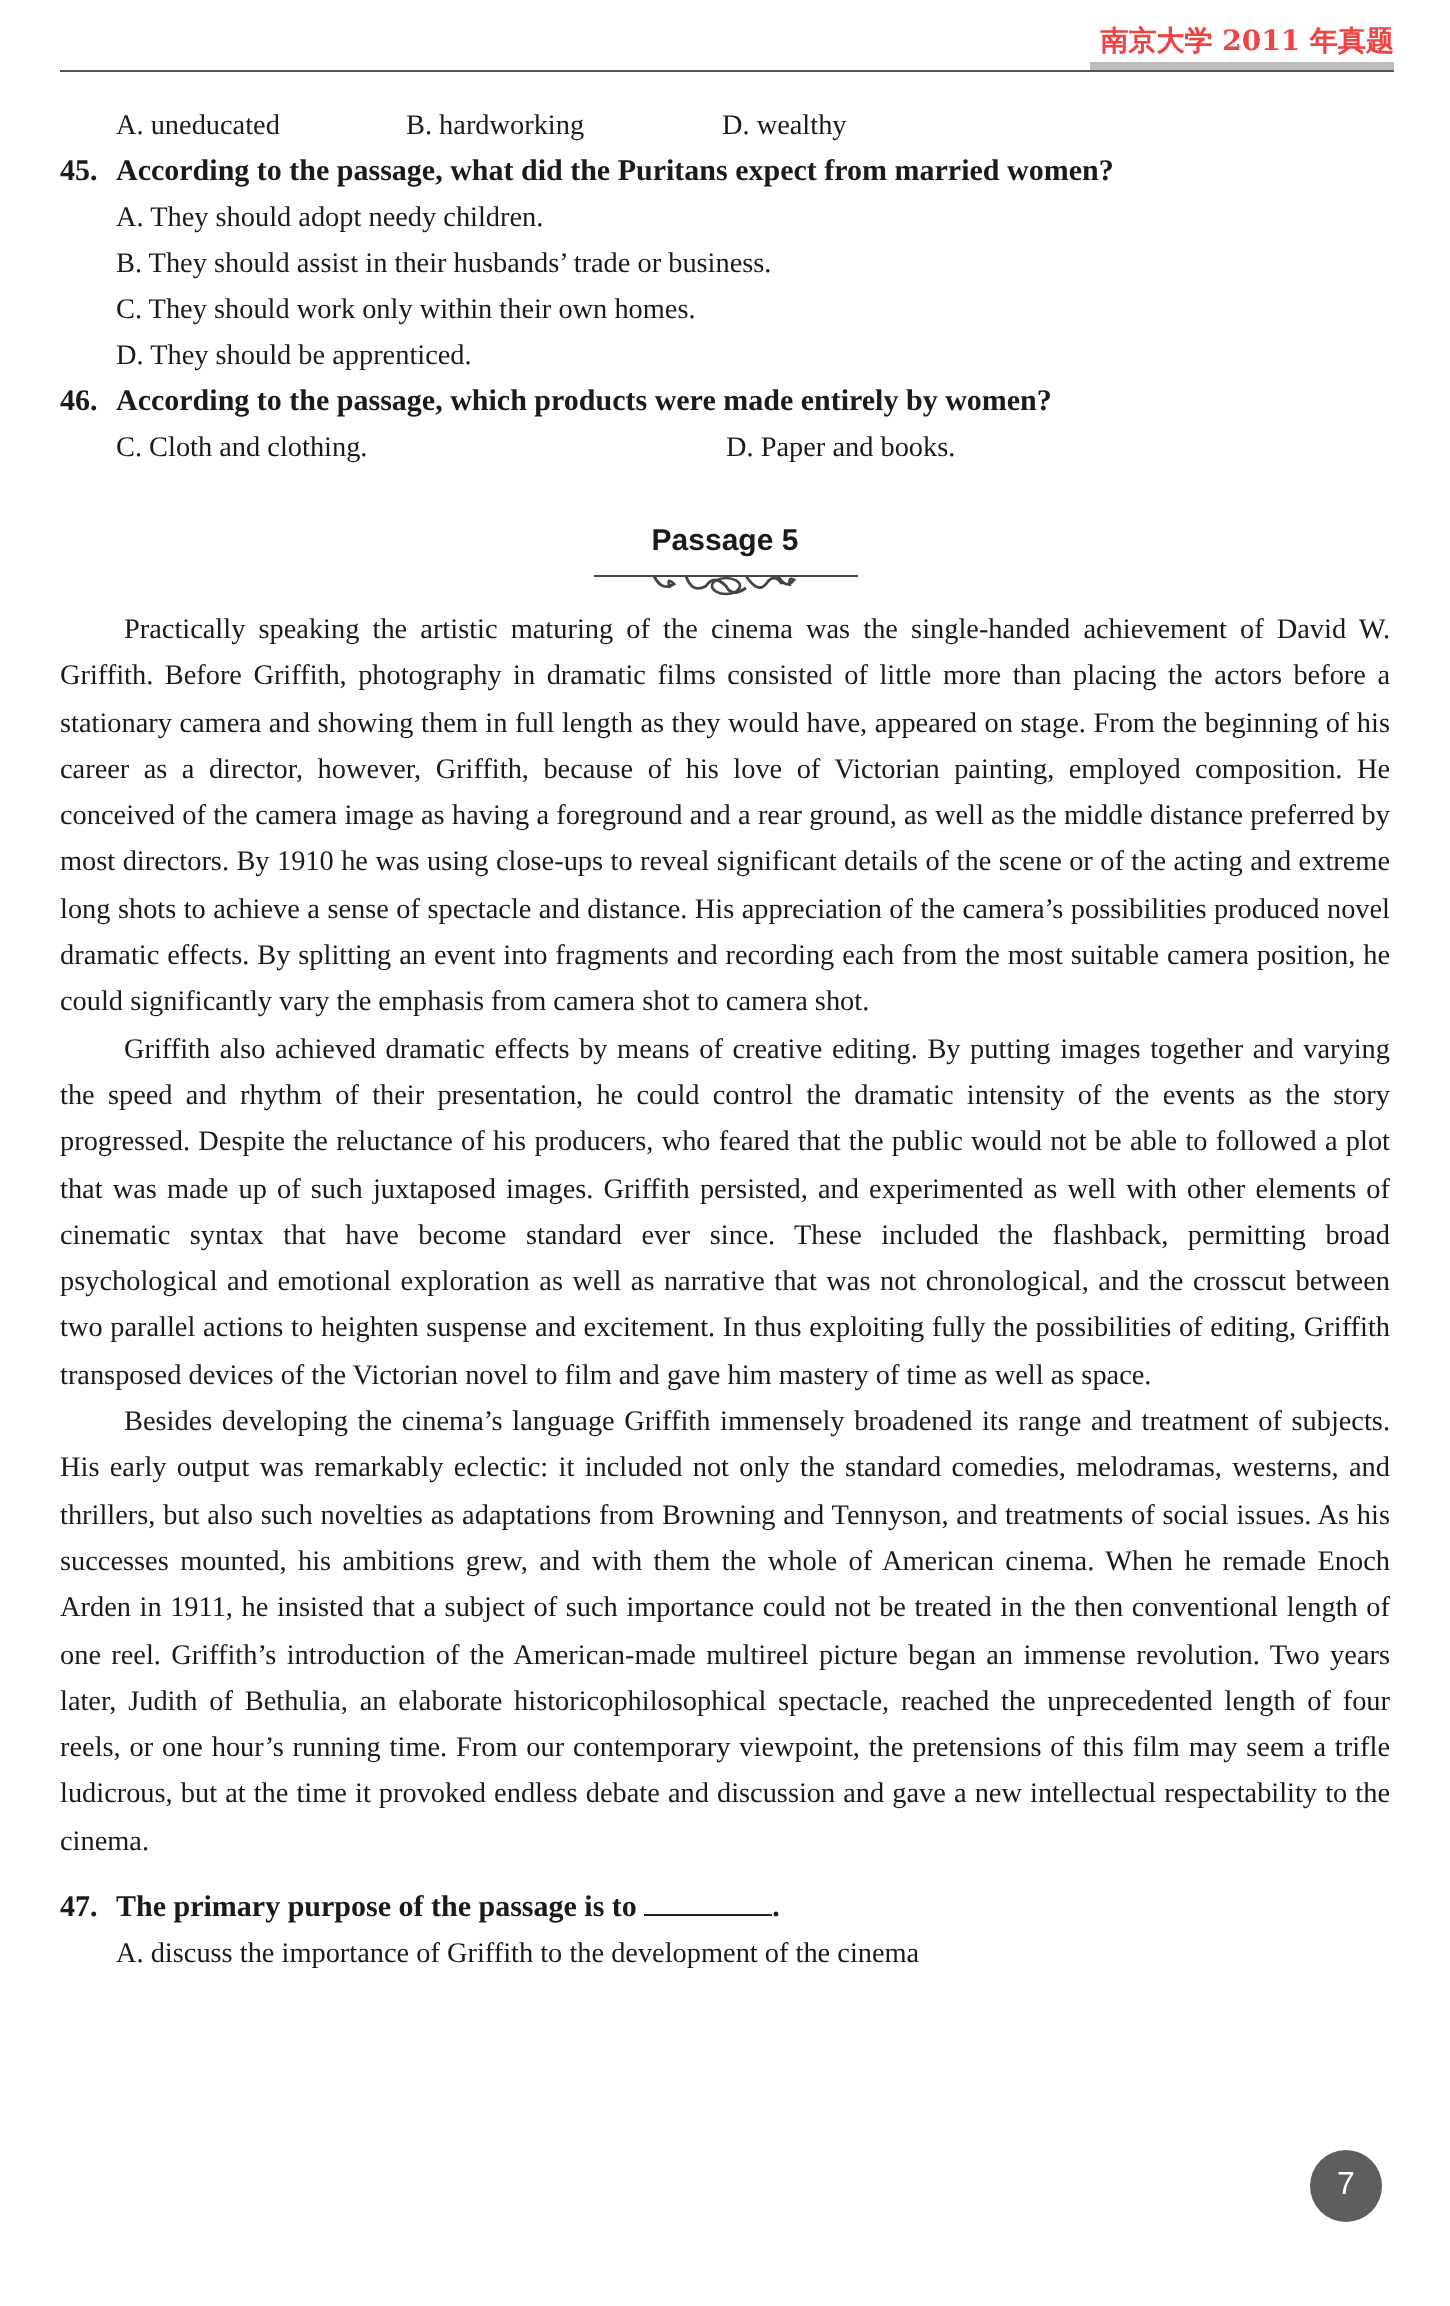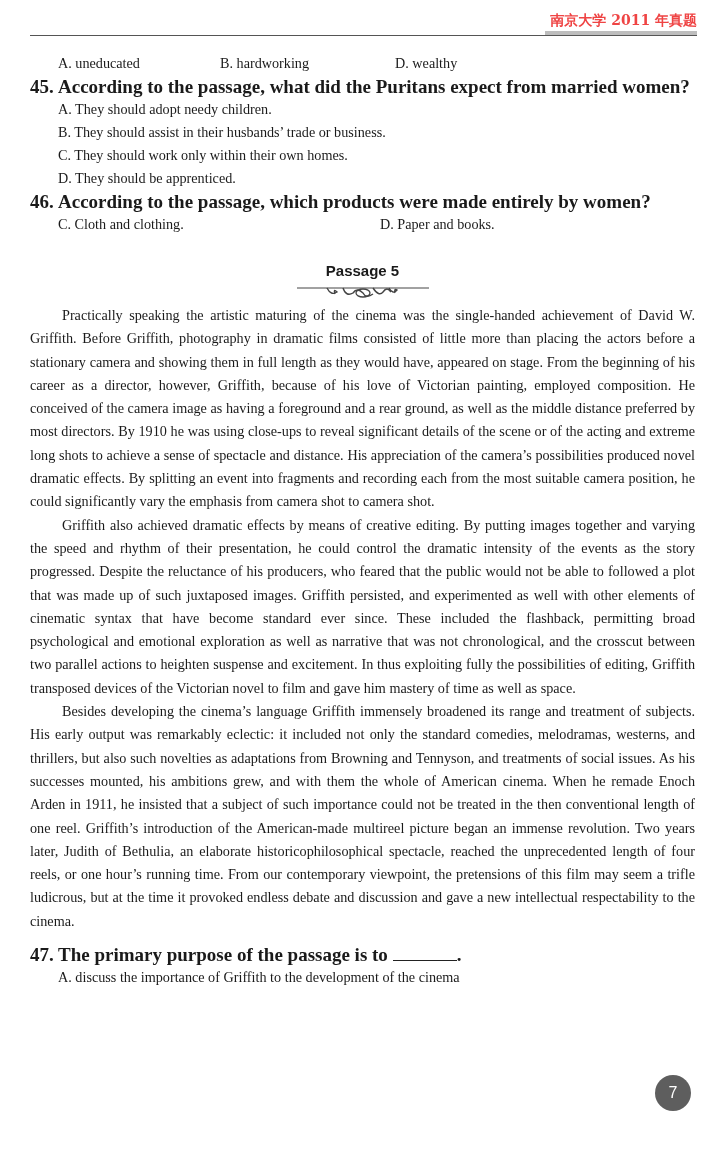--- a/index.html
+++ b/index.html
@@ -13,24 +13,24 @@
     font-size: 14px; font-weight: bold; color: #ef4444;
     font-family: "DejaVu Serif", "Liberation Serif", serif;
   }
   .header-rule {
     position: absolute; top: 35px; left: 30px; right: 28px; height: 1px; background: #555;
   }
   .header-bar {
     position: absolute; top: 31px; right: 28px; width: 152px; height: 4px; background: #bdbdbd;
   }
   .content { position: absolute; left: 30px; right: 30px; top: 52px; font-size: 14.2px; }
-  .row { height: 23px; line-height: 23px; white-space: nowrap; gap: 17px; }
+  .row { height: 23px; line-height: 23px; white-space: nowrap; }
   .opt4 { display: flex; padding-left: 28px; }
   .opt4 span { display: inline-block; }
-  .q { font-weight: bold; font-size: 19px; }
+  .q { font-weight: bold; font-size: 15px; }
   .q .num { display: inline-block; width: 28px; }
   .opt { padding-left: 28px; }
   .opt2 { display: flex; padding-left: 28px; }
   .opt2 .c1 { width: 305px; }
   .passage-title {
     text-align: center; margin-top: 24px; height: 22px; line-height: 22px;
     font-family: "Liberation Sans", "DejaVu Sans", sans-serif; font-weight: bold; font-size: 15px;
   }
   .ornament { text-align: center; height: 22px; }
   .para { text-align: justify; line-height: 23.3px; margin: 0; }

